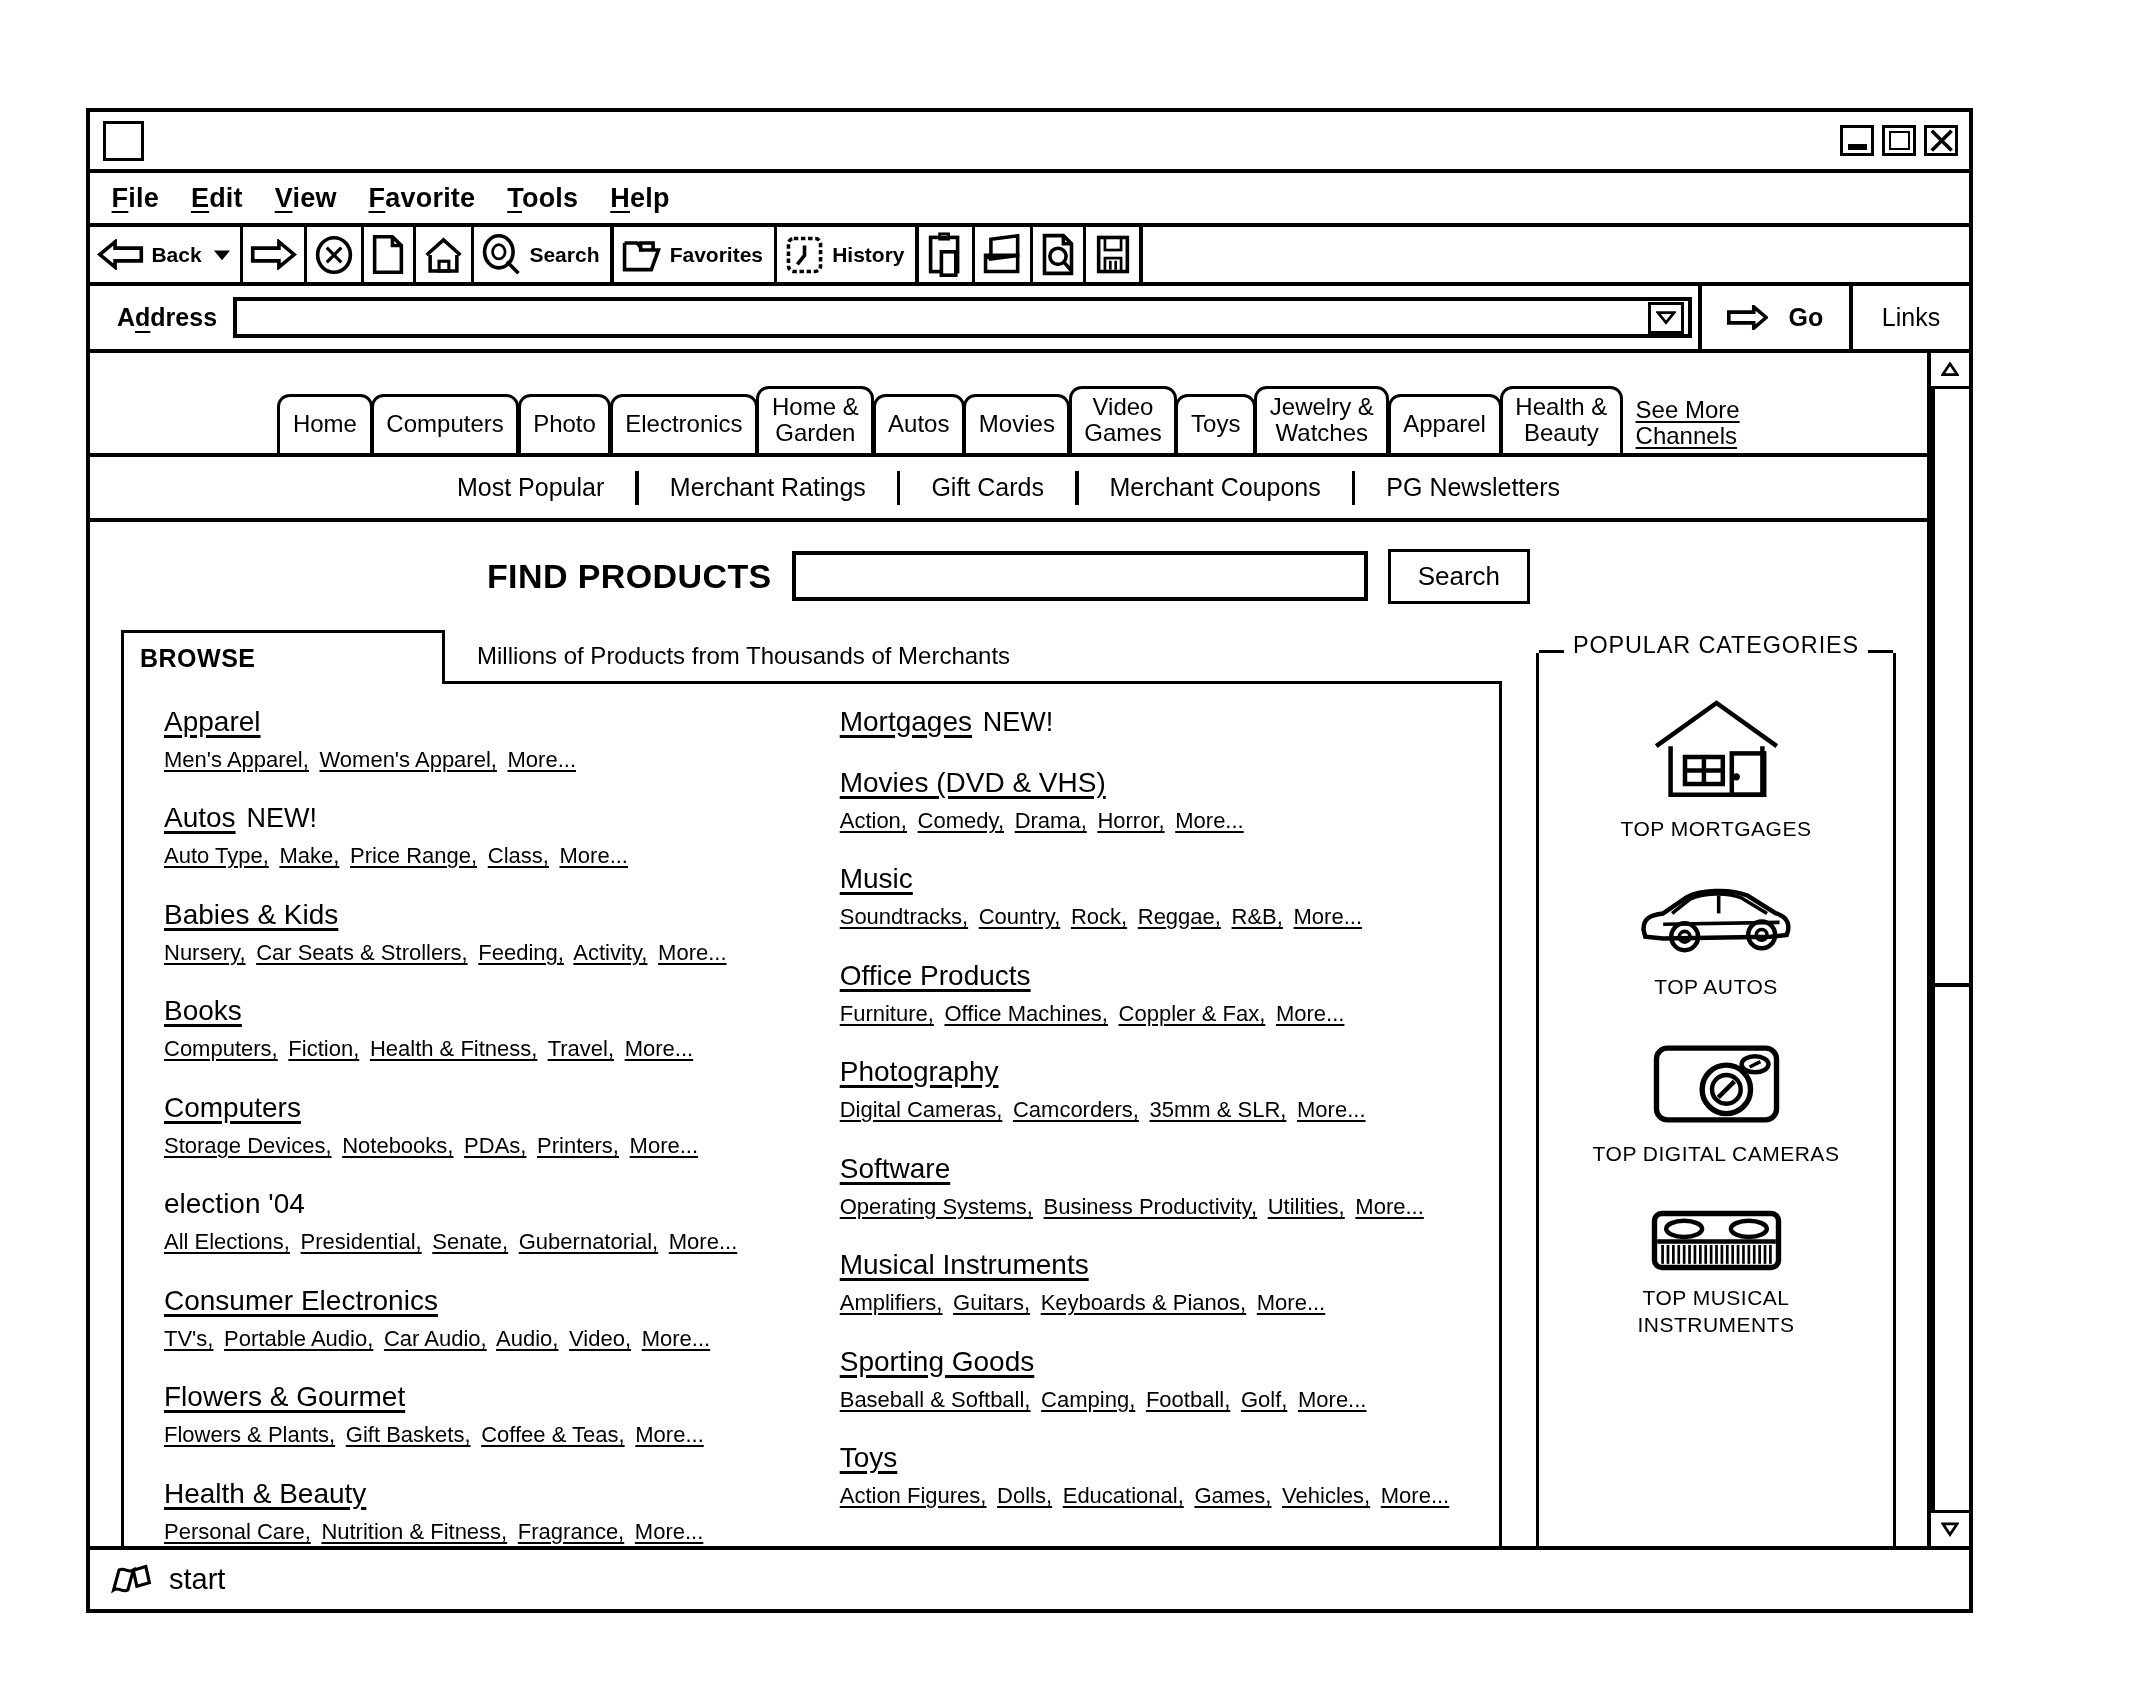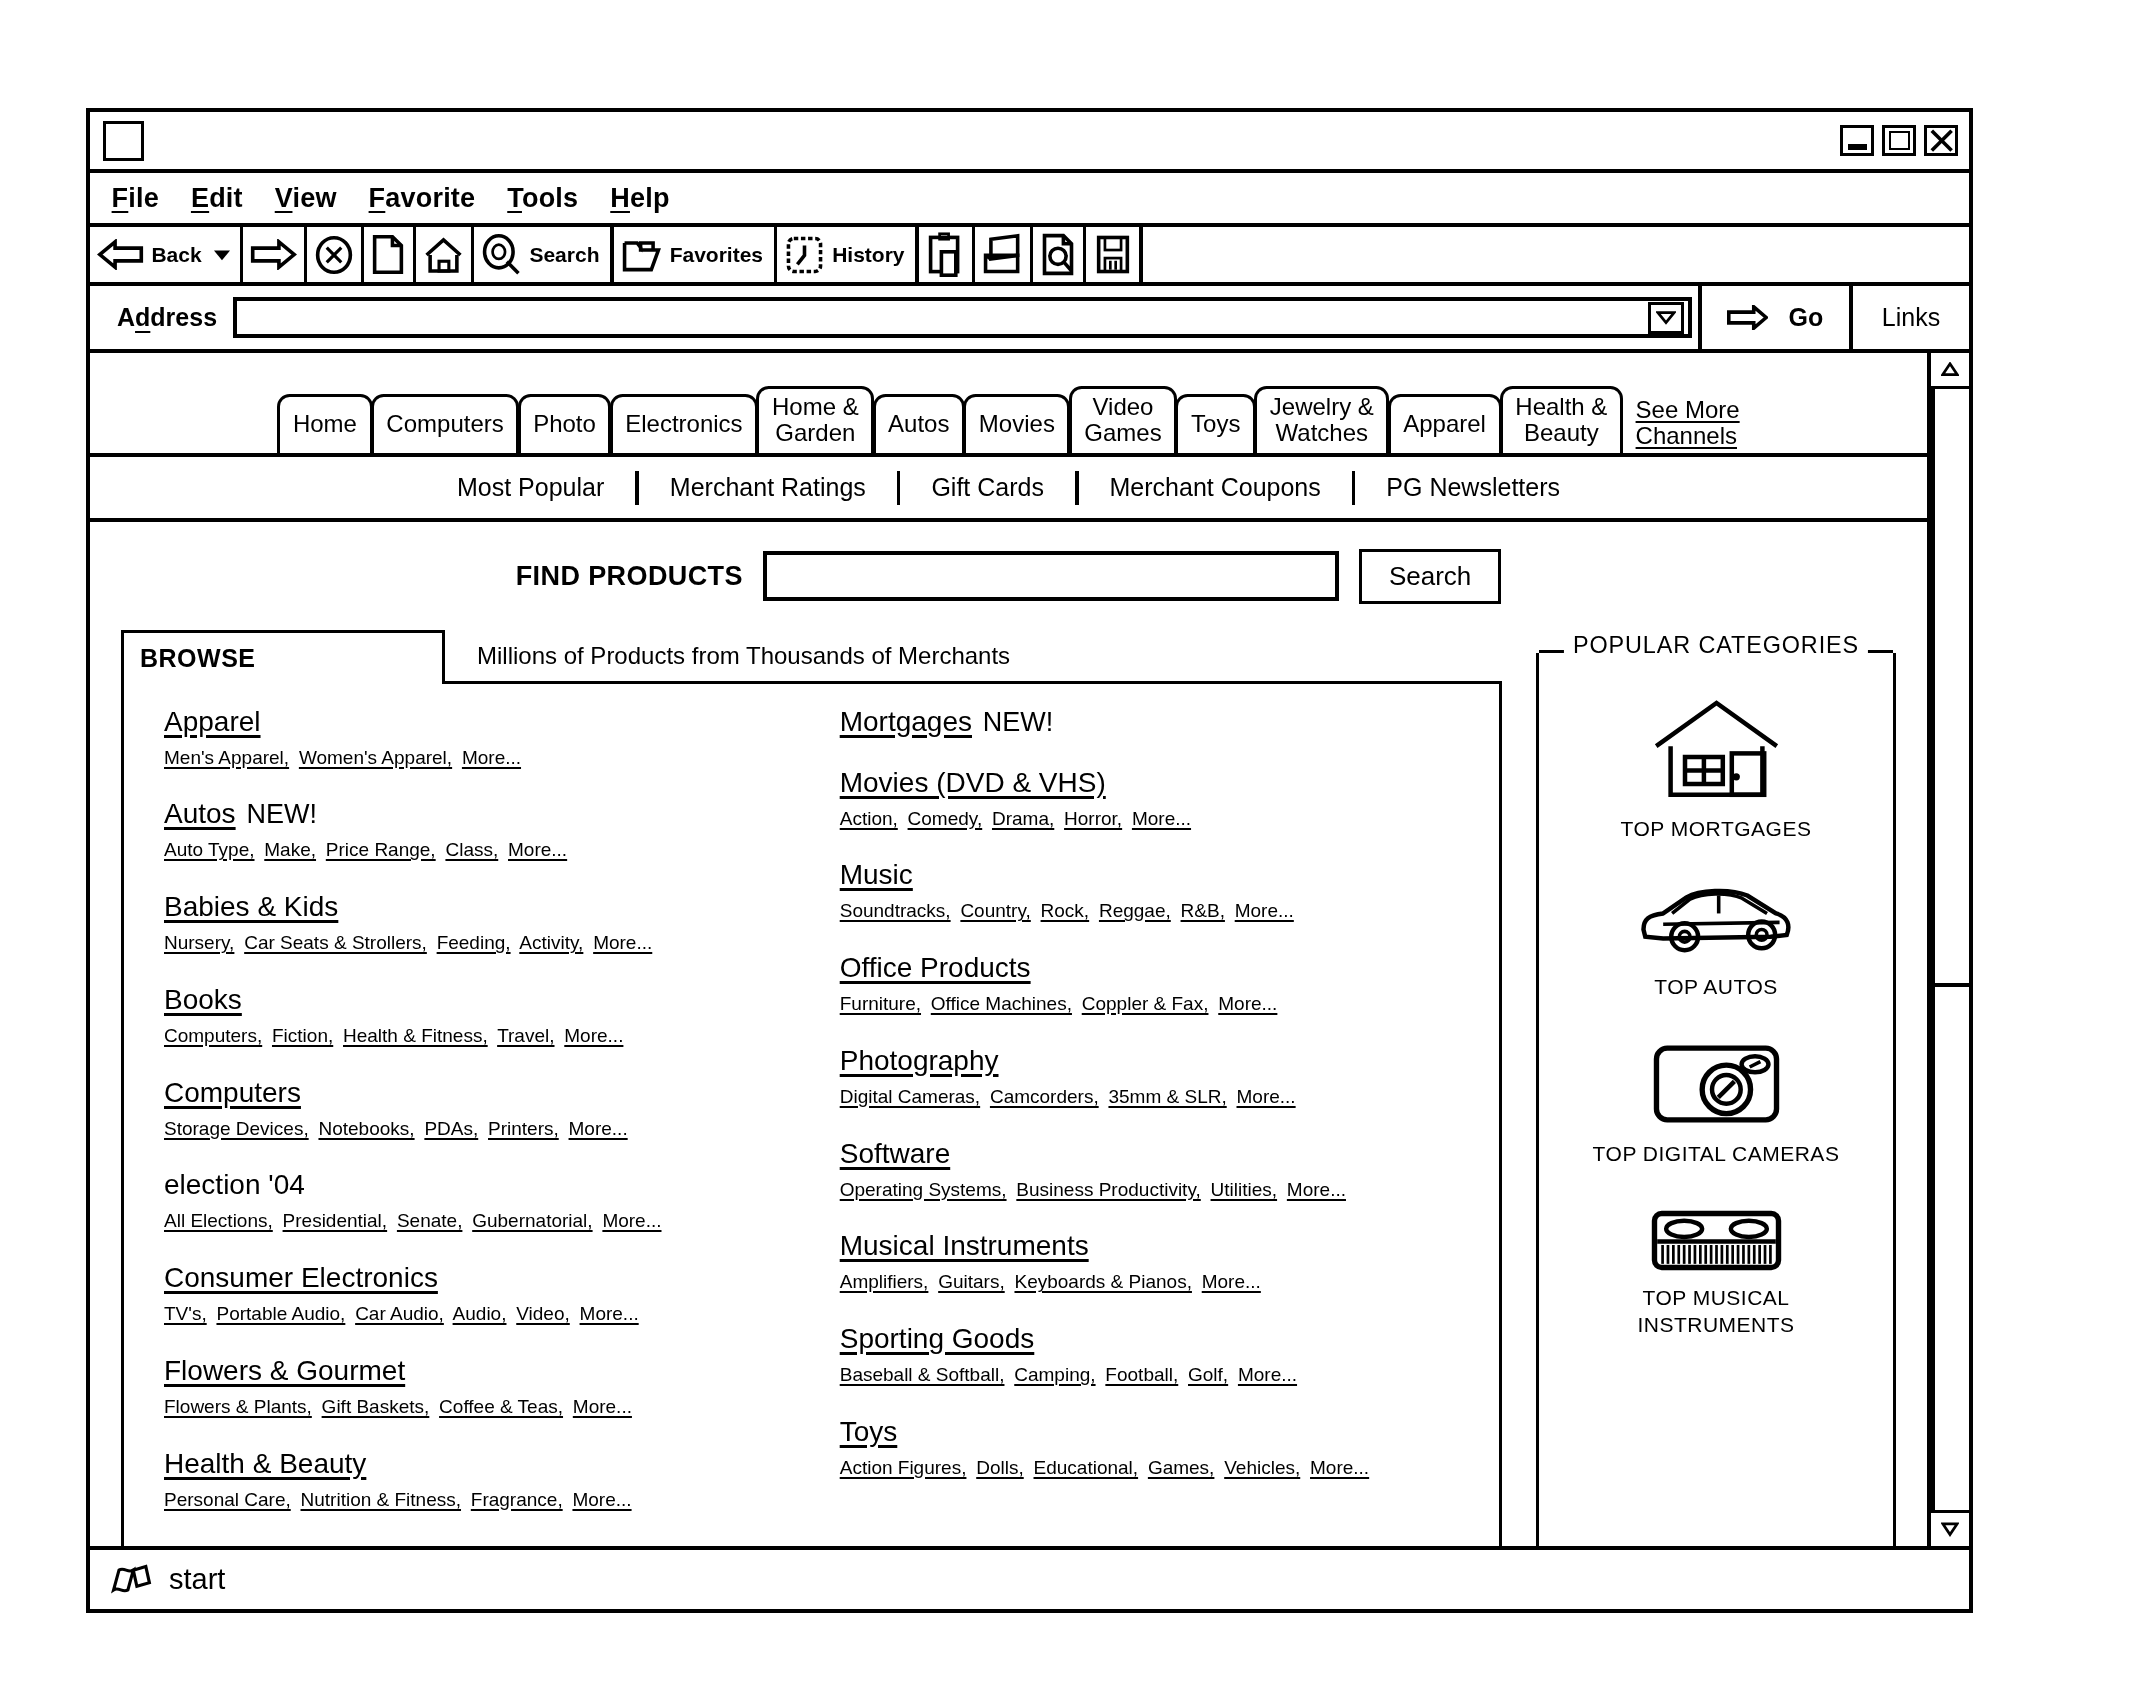--- a/index.html
+++ b/index.html
@@ -156,21 +156,21 @@
     height: 65px; border-bottom: 4.5px solid #000; gap: 0;
   }
   .subnav-item { font-size: 25px; padding: 0 31px; }
   .subnav-sep { width: 3.6px; height: 34px; background: #000; }
 
   
   .findrow {
     display:flex; align-items:center; justify-content:center;
     height: 108px; gap: 20px;
   }
-  .find-label { font-size: 27px; font-weight: 700; letter-spacing: 0.4px; }
+  .find-label { font-size: 34px; font-weight: 700; letter-spacing: 0.4px; }
   .find-input {
     width: 576px; height: 50px; border: 4.5px solid #000; background:#fff;
   }
   .find-btn {
     border: 3.6px solid #000; padding: 9px 27px; font-size: 26px; background:#fff;
   }
 
   
   .browse-area { display: flex; padding: 0 31px; gap: 12px; }
   .browse-left { flex: 1; }
@@ -193,21 +193,21 @@
   .cat-col { flex: 1; padding: 0 0 0 40px; }
   .cat-col.right { padding-left: 16px; }
   .cat-block { margin-bottom: 29px; }
   .cat-title {
     font-size: 28px; display: inline-block;
     text-decoration: underline; text-underline-offset: 3.6px;
     text-decoration-thickness: 2.7px;
   }
   .cat-title.plain { text-decoration: none; }
   .cat-new { font-size: 27px; margin-left: 10.8px; }
-  .cat-links { margin-top: 8px; font-size: 19px; line-height: 1.25; }
+  .cat-links { margin-top: 8px; font-size: 22px; line-height: 1.25; }
   .cat-links a {
     color: #000; text-decoration: underline; text-underline-offset: 2.7px;
     text-decoration-thickness: 1.8px; margin-right: 4.5px;
   }
 
   
   .popular {
     width: 360px; margin-left: 21.6px; position: relative;
     border: 3.6px solid #000; border-top: none;
     margin-top: 23.4px; padding: 0 9px 9px;

